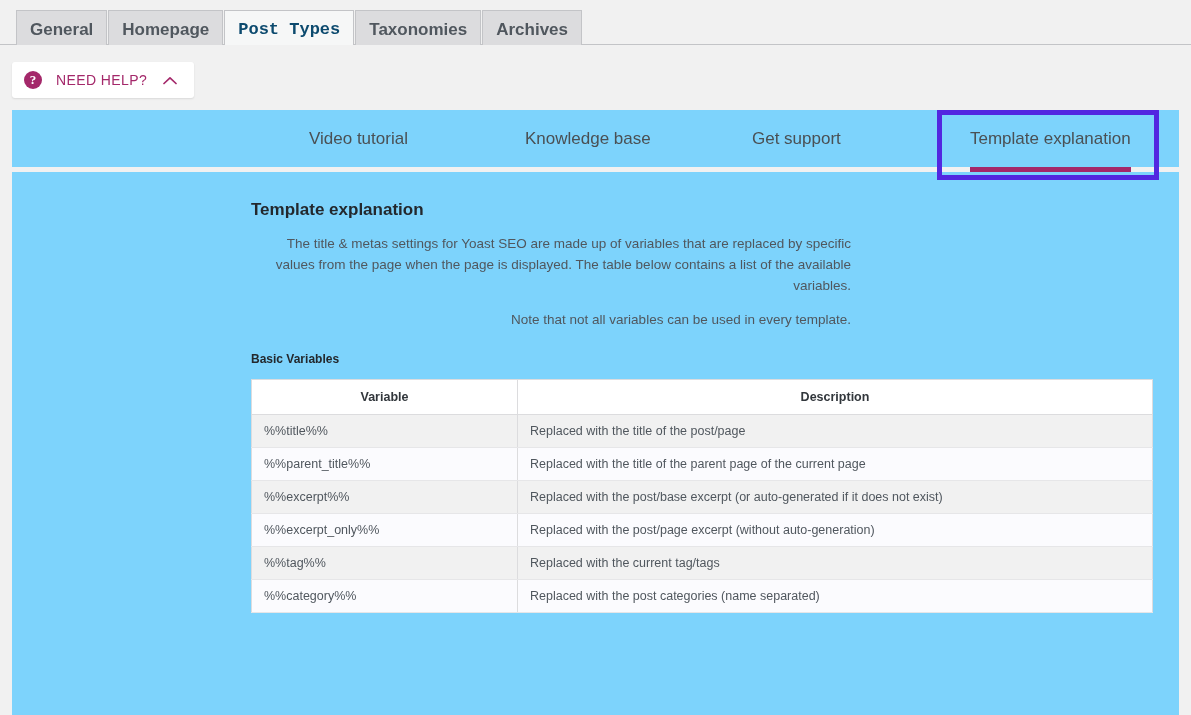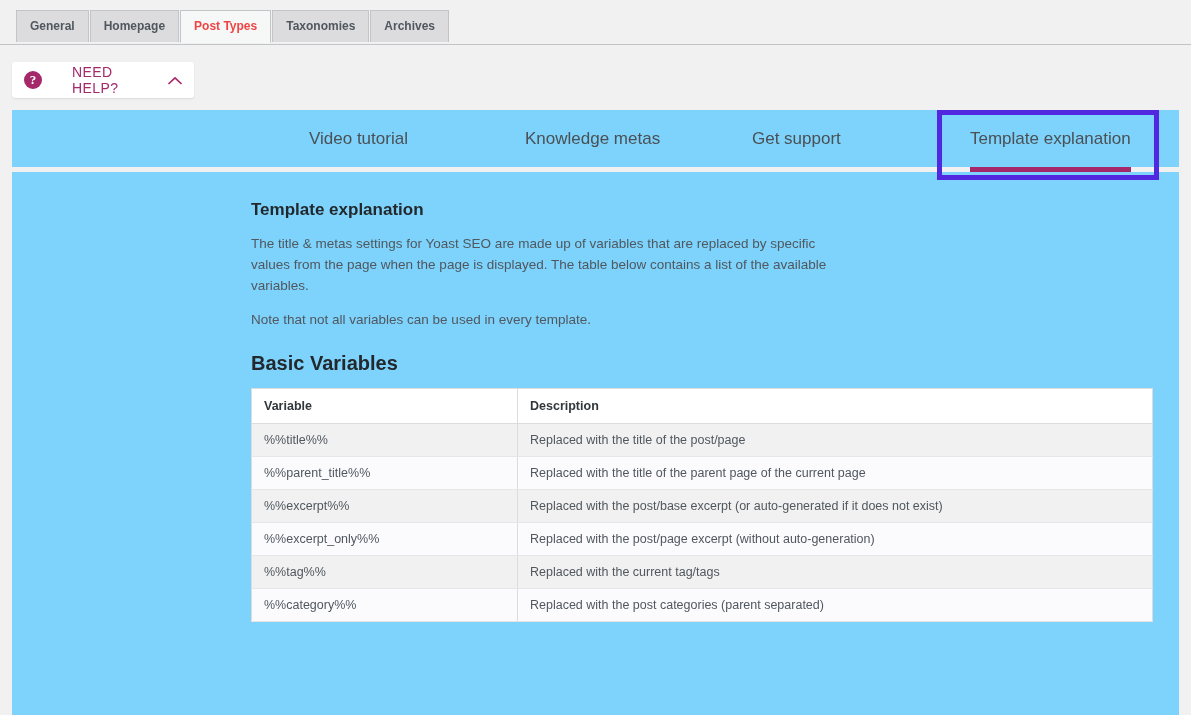--- a/index.html
+++ b/index.html
@@ -25,37 +25,38 @@
     box-sizing: border-box;
     border-bottom: 1px solid #c3c4c7;
     padding-left: 16px;
     background: #f1f1f1;
   }
   .nav-tab {
     display: inline-block;
     box-sizing: border-box;
     margin: 10px 1px -1px 0;
     padding: 6px 13px 7px 13px;
-    font-size: 12px;
+    font-size: 17px;
     line-height: 1.5;
     font-weight: 600;
     background: #dcdcde;
     color: #50575e;
     border: 1px solid #c3c4c7;
     border-bottom: none;
     text-decoration: none;
     vertical-align: top;
     cursor: pointer;
     white-space: nowrap;
     font-family: "Liberation Sans", sans-serif;
   }
   .nav-tab.is-active {
     background: #f6f7f7;
-    color: #ef4444;
+    color: #0c4a6e;
     border-bottom: 1px solid #f6f7f7;
+    font-family: Liberation Mono, monospace;
   }
 
   
   .help-bar {
     position: absolute;
     left: 0;
     top: 45px;
     width: 1191px;
     height: 65px;
     background: #f1f1f1;
@@ -82,21 +83,21 @@
     background: #a4286a;
     color: #ffffff;
     font-size: 13px;
     font-weight: 700;
     line-height: 18px;
     text-align: center;
     flex: 0 0 auto;
     font-family: "Liberation Serif", serif;
   }
   .help-label {
-    margin-left: 30px;
+    margin-left: 14px;
     color: #a4286a;
     font-size: 14px;
     letter-spacing: 0.4px;
     font-family: "Liberation Sans", sans-serif;
   }
   .help-chevron {
     margin-left: 16px;
     color: #a4286a;
     display: inline-block;
     line-height: 0;
@@ -176,39 +177,40 @@
     color: #23282d;
     font-family: "Liberation Sans", sans-serif;
   }
   p.body-text {
     margin: 8px 0 13px 0;
     font-size: 13.5px;
     line-height: 1.55;
     color: #50575e;
     max-width: 600px;
     font-family: "Liberation Sans", sans-serif;
+    text-align: right;
   }
   h3.sub-title {
     margin: 21px 0 13px 0;
-    font-size: 20px;
+    font-size: 12px;
     font-weight: 700;
     color: #23282d;
     font-family: "Liberation Sans", sans-serif;
   }
 
   table.vars {
     border-collapse: collapse;
     width: 902px;
     table-layout: fixed;
     border: 1px solid #dcdcde;
     font-family: "Liberation Sans", sans-serif;
   }
   table.vars col.c-var { width: 266px; }
   table.vars th {
-    text-align: left;
+    text-align: center;
     font-size: 12.5px;
     font-weight: 700;
     color: #32373c;
     padding: 10px 12px;
     background: #ffffff;
     border-right: 1px solid #dcdcde;
     border-bottom: 1px solid #dcdcde;
   }
   table.vars th:last-child { border-right: none; }
   table.vars td {
@@ -252,21 +254,21 @@
       <path d="M0 12.5 L30 2 L30 23 Z" fill="#4f21e3"></path>
     </svg>
   </div>
 </div>
 
 <div class="panel">
 
   <div class="sub-tabs" id="sub-tabs">
     <div class="tab-highlight-box"></div>
   <div class="sub-tab" style="left: 297px;"><span>Video tutorial</span></div>
-      <div class="sub-tab" style="left: 513px;"><span>Knowledge metas</span></div>
+      <div class="sub-tab" style="left: 513px;"><span>Knowledge base</span></div>
       <div class="sub-tab" style="left: 740px;"><span>Get support</span></div>
       <div class="sub-tab is-active" style="left: 958px;"><span>Template explanation</span><span class="underline"></span></div>
     </div>
 
   <div class="content">
     <h2 class="section-title">Template explanation</h2>
     <p class="body-text">The title &amp; metas settings for Yoast SEO are made up of variables that are replaced by specific values from the page when the page is displayed. The table below contains a list of the available variables.</p>
     <p class="body-text">Note that not all variables can be used in every template.</p>
     <h3 class="sub-title">Basic Variables</h3>
 
@@ -297,18 +299,18 @@
           <tr>
             <td>%%excerpt_only%%</td>
             <td>Replaced with the post/page excerpt (without auto-generation)</td>
           </tr>
           <tr>
             <td>%%tag%%</td>
             <td>Replaced with the current tag/tags</td>
           </tr>
           <tr>
             <td>%%category%%</td>
-            <td>Replaced with the post categories (parent separated)</td>
+            <td>Replaced with the post categories (name separated)</td>
           </tr>
         </tbody>
     </table>
   </div>
 </div>
 
 </body></html>

